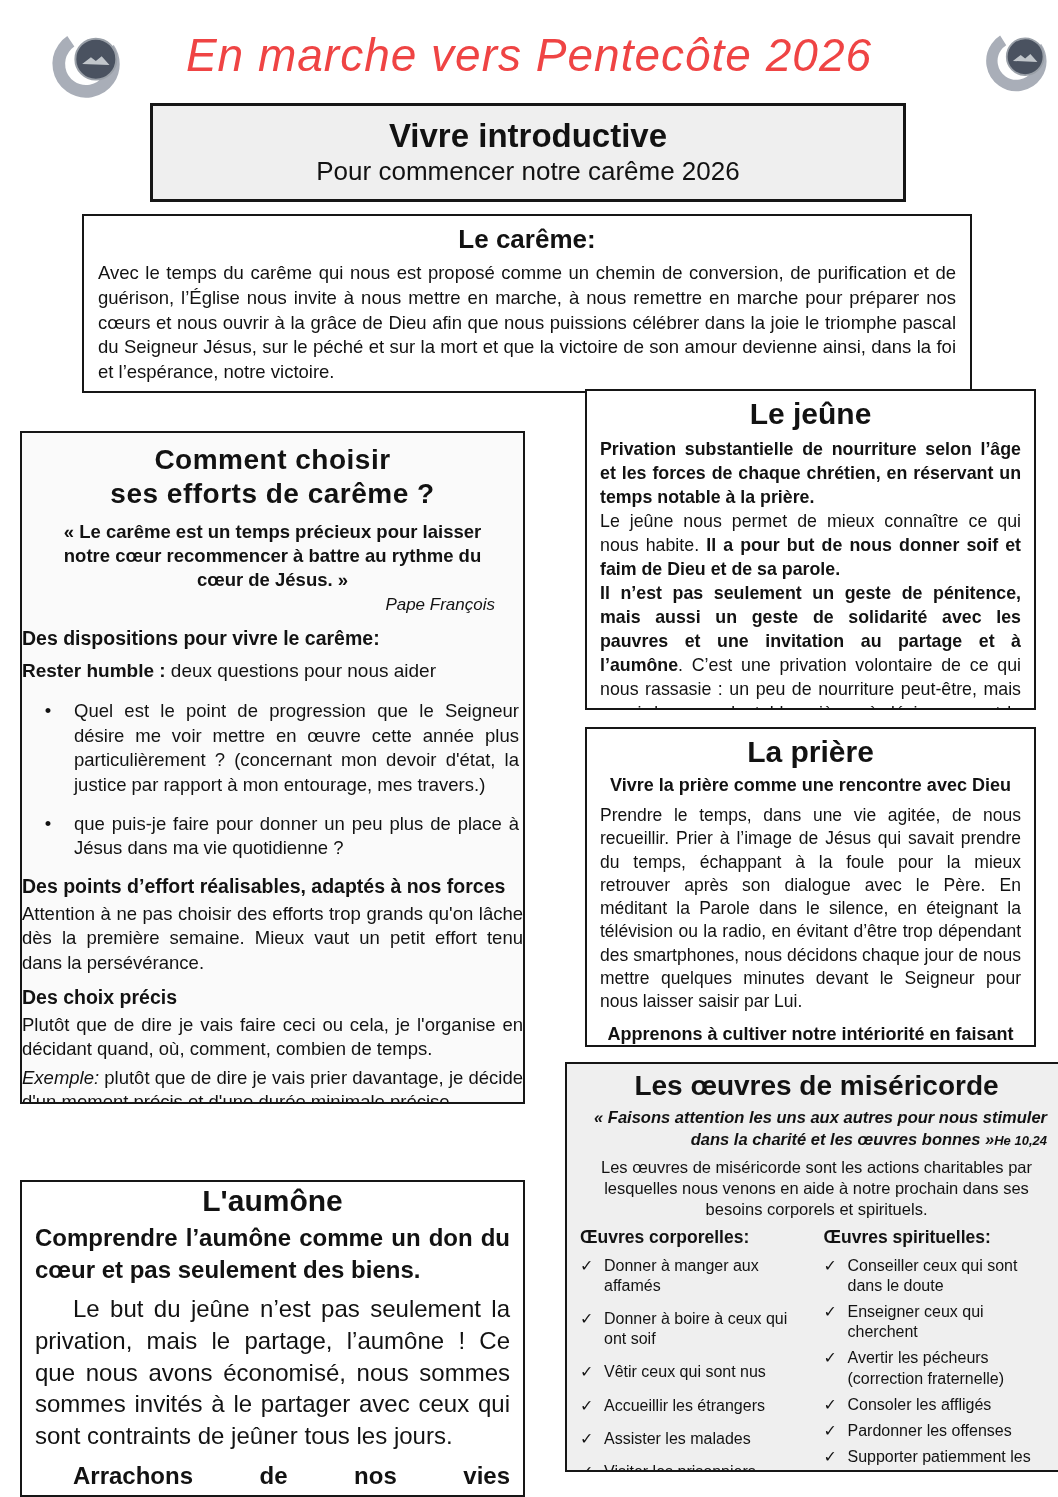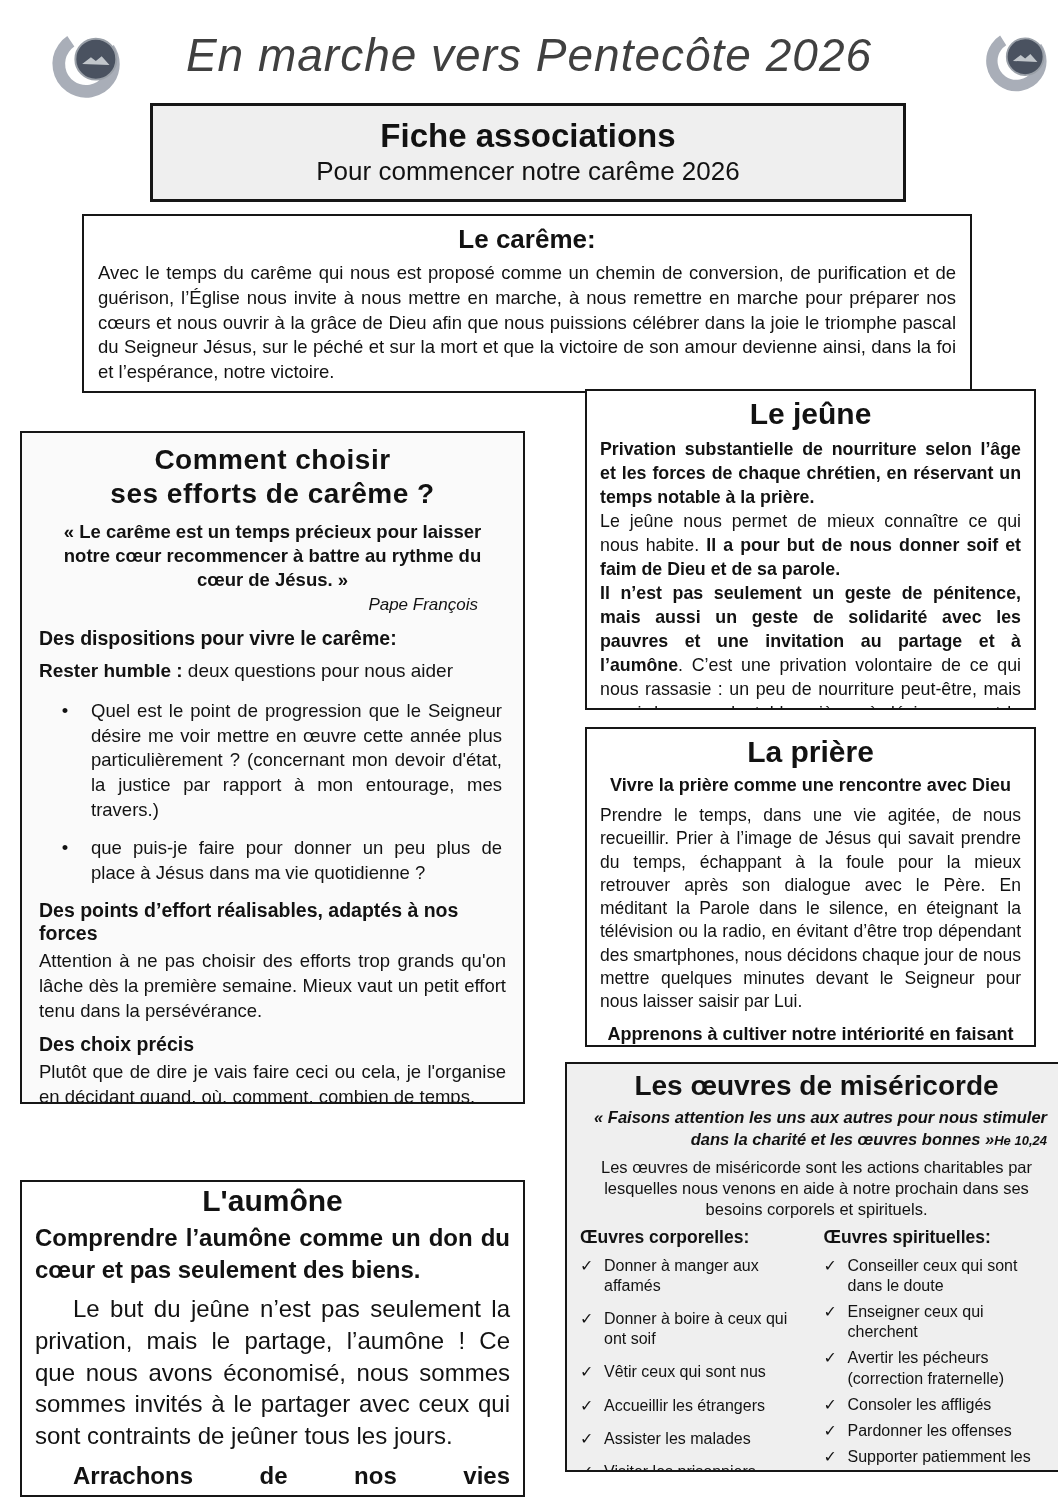--- a/index.html
+++ b/index.html
@@ -1,21 +1,21 @@
 <!DOCTYPE html>
 <html lang="fr"><head>
 <meta charset="utf-8">
 <style>
   html,body{margin:0;padding:0;background:#ffffff;}
   .page{position:relative;width:1058px;height:1497px;background:#ffffff;
         font-family:"Liberation Sans",sans-serif;color:#121212;overflow:hidden;}
 
   
   .doc-title{position:absolute;left:120px;right:120px;top:28px;text-align:center;
-             font-size:46px;font-style:italic;font-weight:400;color:#404040;letter-spacing:1px;}
+             font-size:46px;font-style:italic;font-weight:400;color:#ef4444;letter-spacing:1px;}
   .logo{position:absolute;width:78px;height:84px;}
   .logo-left{left:50px;top:22px;}
   .logo-right{left:984px;top:22px;width:70px;height:78px;}
 
   
   .panel{position:absolute;box-sizing:border-box;background:#ffffff;
          border:2px solid #161616;overflow:hidden;}
   .panel h2{margin:0;text-align:center;font-weight:700;}
 
   
@@ -23,21 +23,21 @@
          display:flex;flex-direction:column;justify-content:center;}
   .fiche .t1{text-align:center;font-size:33px;font-weight:700;line-height:1.15;}
   .fiche .t2{text-align:center;font-size:26px;font-weight:400;line-height:1.25;}
 
   
   .careme{left:82px;top:214px;width:890px;height:179px;padding:8px 14px;}
   .careme h2{font-size:26px;margin-bottom:6px;}
   .careme p{margin:0;font-size:18.5px;line-height:1.34;text-align:justify;}
 
   
-  .choisir{left:20px;top:431px;width:505px;height:673px;padding:10px 17px;background:#fafafa;}
+  .choisir{left:20px;top:431px;width:505px;height:673px;padding:10px 0;background:#fafafa;}
   .choisir h2{font-size:28px;line-height:1.2;letter-spacing:0.5px;}
   .choisir .quote{margin:10px 18px 2px 18px;font-size:18.5px;font-weight:700;
                   text-align:center;line-height:1.3;}
   .choisir .author{margin:0 28px 4px 0;text-align:right;font-style:italic;font-size:17px;}
   .choisir h3{margin:10px 0 4px 0;font-size:19.5px;font-weight:700;}
   .choisir p{margin:0 0 4px 0;font-size:18.5px;line-height:1.33;text-align:justify;}
   .choisir .rester{margin:8px 0 16px 0;font-size:19px;}
   .choisir ul{list-style:none;margin:4px 0 6px 0;padding:0;}
   .choisir li{display:flex;margin-bottom:14px;font-size:18.5px;line-height:1.33;}
   .choisir li .blt{width:52px;text-align:center;flex:none;}
@@ -91,21 +91,21 @@
   <div class="logo logo-right">
     <svg viewBox="0 0 80 84" width="70" height="78">
       <circle cx="37" cy="42" r="28" fill="none" stroke="#a9aeb8" stroke-width="13" stroke-dasharray="132 44" stroke-dashoffset="-10" transform="rotate(-55 37 42)"></circle>
       <circle cx="47" cy="37" r="21" fill="#4a5260" stroke="#9aa0a8" stroke-width="2"></circle>
       <path d="M33 42 l9 -7 l5 4 l6 -5 l8 9 z" fill="#d6dade" opacity="0.85"></path>
     </svg>
   </div>
   <div class="doc-title">En marche vers Pentecôte 2026</div>
 
   <div class="panel fiche">
-    <div class="t1">Fiche associations</div>
+    <div class="t1">Vivre introductive</div>
     <div class="t2">Pour commencer notre carême 2026</div>
   </div>
 
   <div class="panel careme">
     <h2>Le carême:</h2>
     <p>Avec le temps du carême qui nous est proposé comme un chemin de conversion, de purification et de guérison, l’Église nous invite à nous mettre en marche, à nous remettre en marche pour préparer nos cœurs et nous ouvrir à la grâce de Dieu afin que nous puissions célébrer dans la joie le triomphe pascal du Seigneur Jésus, sur le péché et sur la mort et que la victoire de son amour devienne ainsi, dans la foi et l’espérance, notre victoire.</p>
   </div>
 
   <div class="panel choisir">
     <h2>

